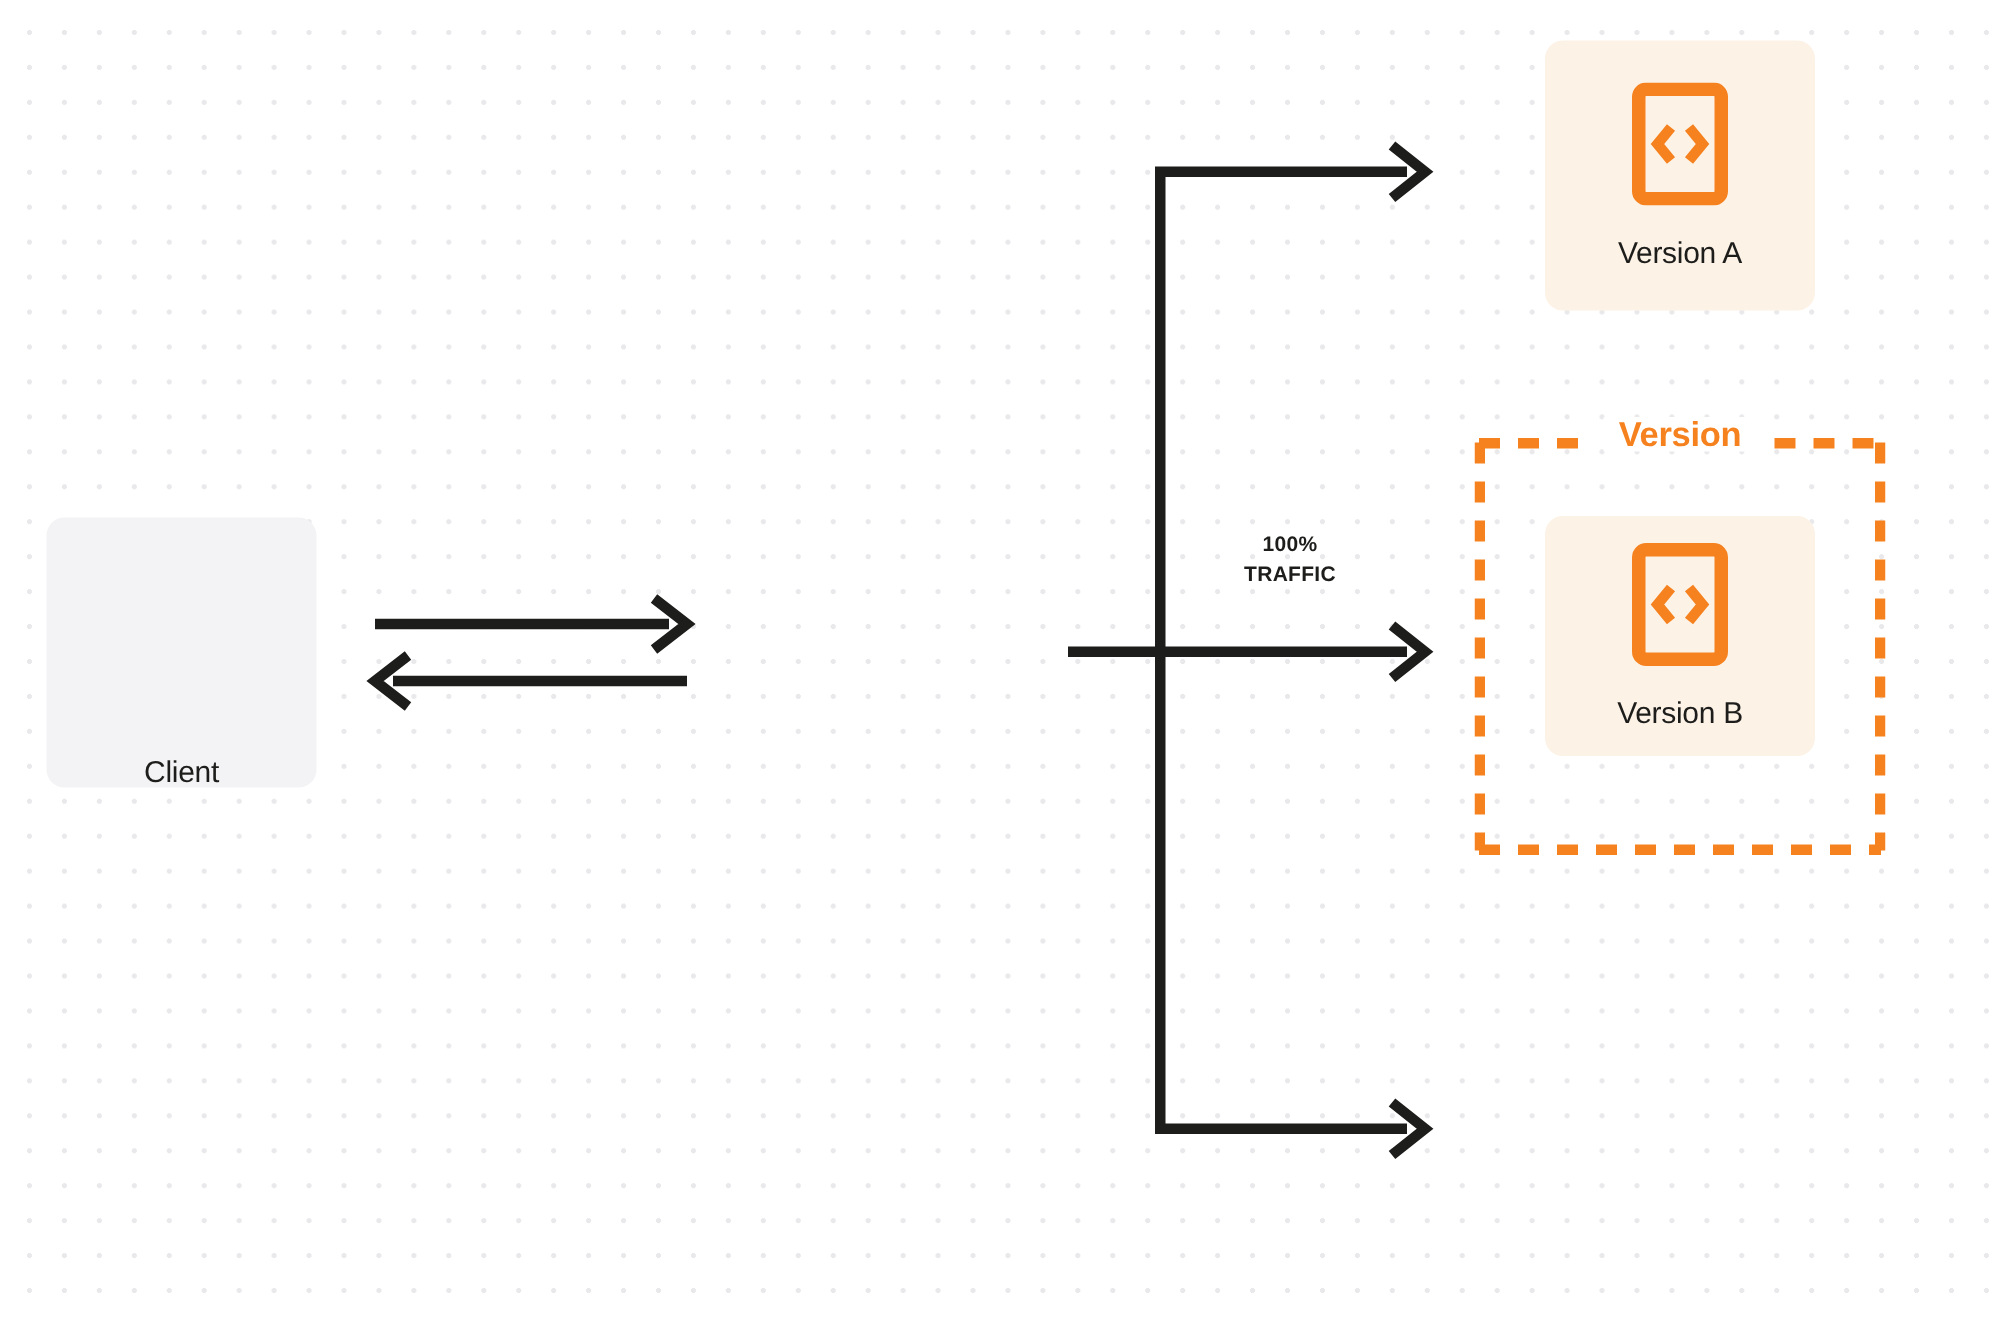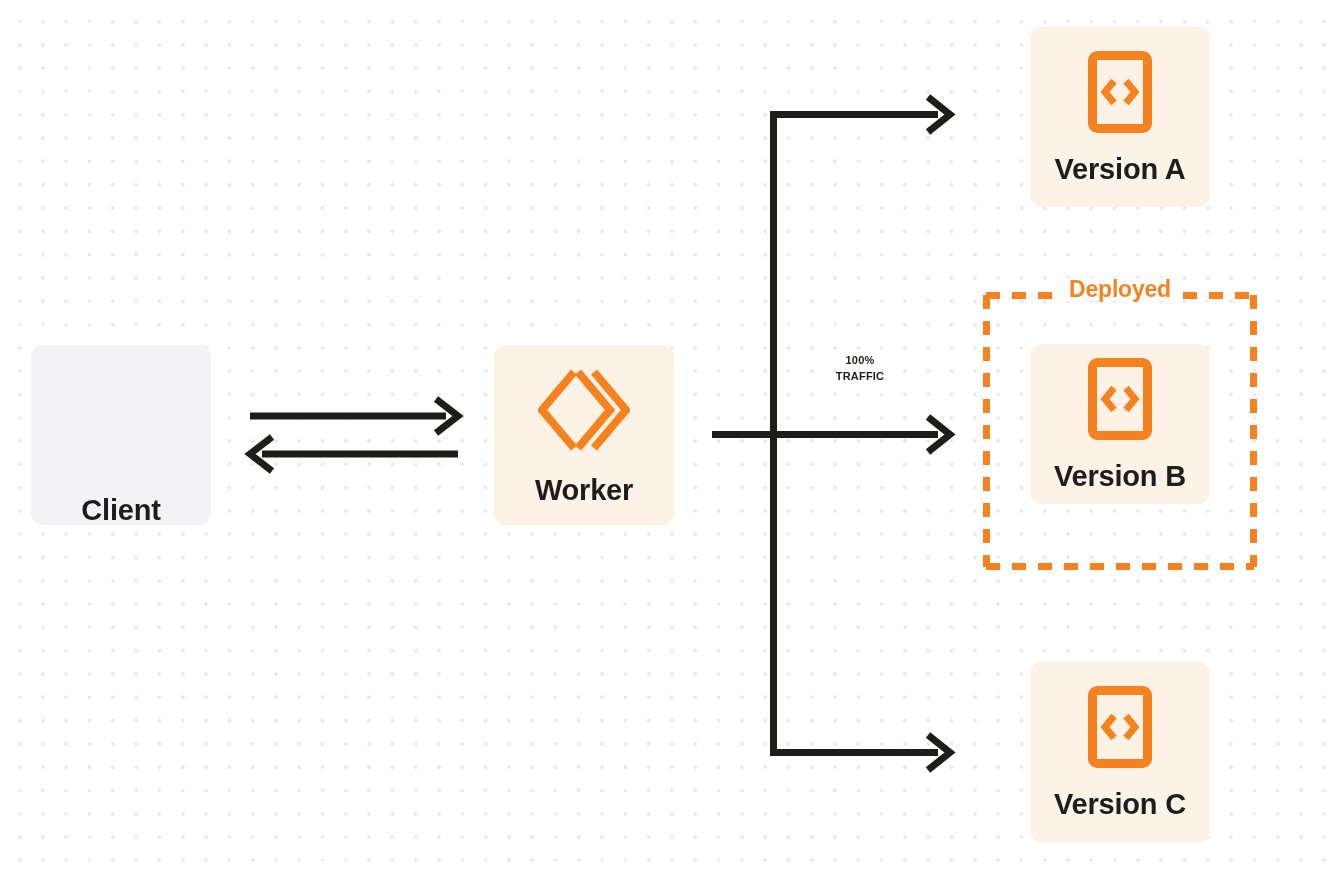--- a/index.html
+++ b/index.html
@@ -50,22 +50,22 @@
     background: #f3f3f5;
     justify-content: flex-end;
   }
 
   .node-worker,
   .node-version {
     background: #fdf2e6;
   }
 
   .node-label {
-    font-size: 29px;
-    font-weight: 700;
+    font-size: 20px;
+    font-weight: 400;
     color: #1d1d1b;
     letter-spacing: -0.2px;
     line-height: 1;
     white-space: nowrap;
   }
 
   .worker-logo {
     width: 92px;
     height: 88px;
     margin-bottom: 22px;
@@ -95,21 +95,21 @@
     color: #f6821f;
     line-height: 1;
     letter-spacing: -0.2px;
     white-space: nowrap;
   }
 
   
   .traffic-label {
     position: absolute;
     text-align: center;
-    font-size: 11px;
+    font-size: 14px;
     font-weight: 700;
     color: #1d1d1b;
     line-height: 1.42;
     letter-spacing: 0.2px;
     white-space: nowrap;
   }
 </style>
 </head>
 <body>
 
@@ -144,33 +144,20 @@
     <g>
       <line x1="770" y1="752.5" x2="938" y2="752.5" stroke="#1d1d1b" stroke-width="7" stroke-linecap="butt"></line>
       <polyline points="928,735 950,752.5 928,770" fill="none" stroke="#1d1d1b" stroke-width="7" stroke-linecap="butt" stroke-linejoin="miter"></polyline>
     </g>
   </svg>
 
   <div class="node node-client" style="left:31px; top:345px; width:180px; height:180px;">
     <span class="node-label">Client</span>
   </div>
 
-  <div class="node node-worker" style="left:494px; top:345px; width:180px; height:180px;">
-    <span class="worker-logo">
-      <svg viewBox="0 0 92 88" width="92" height="88" xmlns="http://www.w3.org/2000/svg">
-
-        <polyline points="36,6 4,44 36,82" fill="none" stroke="#f6821f" stroke-width="8" stroke-linecap="butt" stroke-linejoin="miter"></polyline>
-
-        <polyline points="40,6 72,44 40,82" fill="none" stroke="#f6821f" stroke-width="8" stroke-linecap="butt" stroke-linejoin="miter"></polyline>
-
-        <polyline points="56,6 88,44 56,82" fill="none" stroke="#f6821f" stroke-width="8" stroke-linecap="butt" stroke-linejoin="miter"></polyline>
-      </svg>
-    </span>
-    <span class="node-label">Worker</span>
-  </div>
 
   <div class="traffic-label" style="left:789px; top:353px; width:142px;">
     <div>100%</div>
     <div>TRAFFIC</div>
   </div>
 
   <div class="node node-version" style="left:1030px; top:27px; width:180px; height:180px;">
     <span class="code-icon">
       <svg viewBox="0 0 64 82" width="64" height="82" xmlns="http://www.w3.org/2000/svg">
         <rect x="4.5" y="4.5" width="55" height="73" rx="5" ry="5" fill="none" stroke="#f6821f" stroke-width="9"></rect>
@@ -187,38 +174,28 @@
       <line x1="3" y1="3.5" x2="76" y2="3.5" stroke="#f6821f" stroke-width="7" stroke-dasharray="14 12" stroke-linecap="butt"></line>
 
       <line x1="200" y1="3.5" x2="271" y2="3.5" stroke="#f6821f" stroke-width="7" stroke-dasharray="14 12" stroke-linecap="butt"></line>
 
       <line x1="3.5" y1="3" x2="3.5" y2="275" stroke="#f6821f" stroke-width="7" stroke-dasharray="14 12" stroke-linecap="butt"></line>
 
       <line x1="270.5" y1="3" x2="270.5" y2="275" stroke="#f6821f" stroke-width="7" stroke-dasharray="14 12" stroke-linecap="butt"></line>
 
       <line x1="3" y1="274.5" x2="271" y2="274.5" stroke="#f6821f" stroke-width="7" stroke-dasharray="14 12" stroke-linecap="butt"></line>
     </svg>
-    <span class="deployed-label">Deployed</span>
+    <span class="deployed-label">Version</span>
   </div>
 
   <div class="node node-version" style="left:1030px; top:344px; width:180px; height:160px;">
     <span class="code-icon">
       <svg viewBox="0 0 64 82" width="64" height="82" xmlns="http://www.w3.org/2000/svg">
         <rect x="4.5" y="4.5" width="55" height="73" rx="5" ry="5" fill="none" stroke="#f6821f" stroke-width="9"></rect>
         <polyline points="26,30 17,41 26,52" fill="none" stroke="#f6821f" stroke-width="7" stroke-linecap="butt" stroke-linejoin="miter"></polyline>
         <polyline points="38,30 47,41 38,52" fill="none" stroke="#f6821f" stroke-width="7" stroke-linecap="butt" stroke-linejoin="miter"></polyline>
       </svg>
     </span>
     <span class="node-label">Version B</span>
   </div>
 
-  <div class="node node-version" style="left:1030px; top:662px; width:180px; height:180px;">
-    <span class="code-icon">
-      <svg viewBox="0 0 64 82" width="64" height="82" xmlns="http://www.w3.org/2000/svg">
-        <rect x="4.5" y="4.5" width="55" height="73" rx="5" ry="5" fill="none" stroke="#f6821f" stroke-width="9"></rect>
-        <polyline points="26,30 17,41 26,52" fill="none" stroke="#f6821f" stroke-width="7" stroke-linecap="butt" stroke-linejoin="miter"></polyline>
-        <polyline points="38,30 47,41 38,52" fill="none" stroke="#f6821f" stroke-width="7" stroke-linecap="butt" stroke-linejoin="miter"></polyline>
-      </svg>
-    </span>
-    <span class="node-label">Version C</span>
-  </div>
 
 </div>
 
 </body></html>

